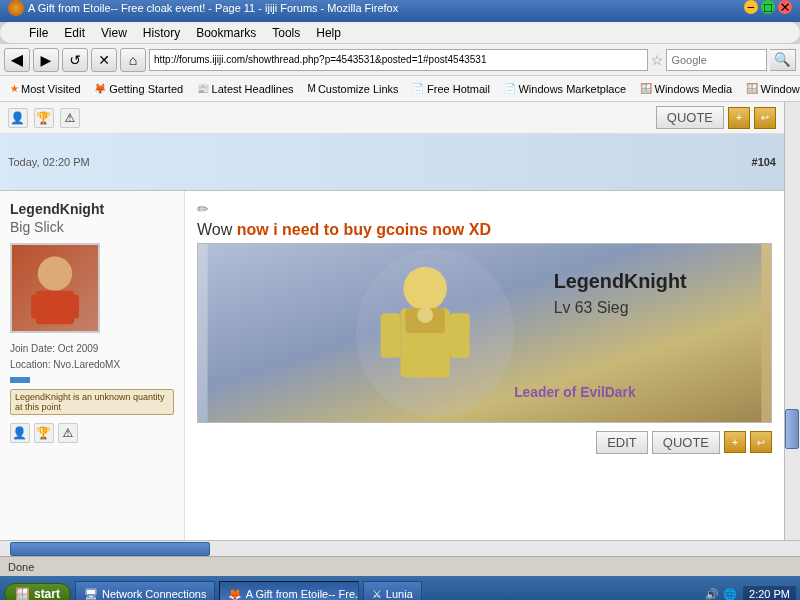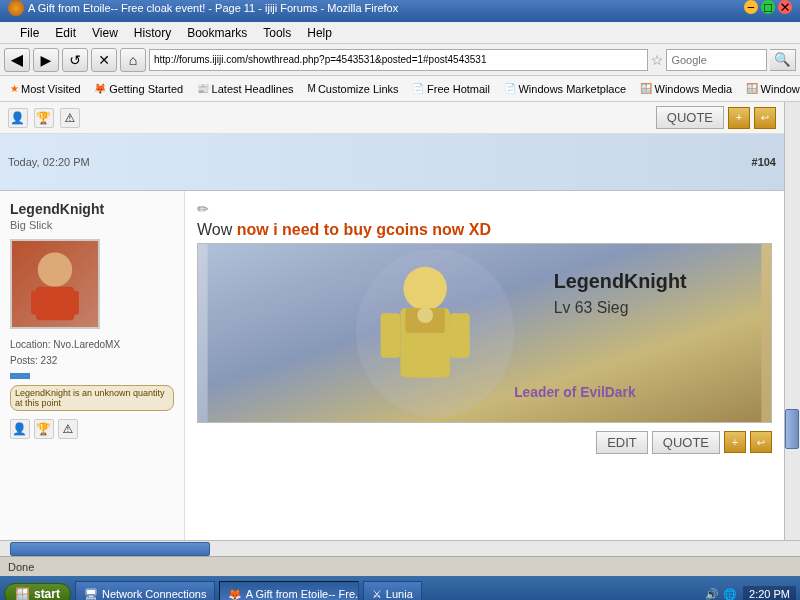--- a/index.html
+++ b/index.html
@@ -23,23 +23,24 @@
     .tb-min { background: #febc2e; }
     .tb-max { background: #28c840; }
     .firefox-icon { width: 16px; height: 16px; background: radial-gradient(circle, #e8a020, #c0580a); border-radius: 50%; }
 
     
     .menu-bar {
       background: #f0f0f0;
       height: 22px;
       display: flex;
       align-items: center;
-      padding: 0 12px;
+      padding: 0 21px;
       font-size: 12px;
       border-bottom: 1px solid #ccc;
+      border-radius: 11px;
     }
     .menu-item { padding: 2px 8px; cursor: pointer; }
 
     
     .nav-bar {
       background: #f0f0f0;
       height: 32px;
       display: flex;
       align-items: center;
       padding: 0 4px;
@@ -169,21 +170,21 @@
 
     
     .user-column {
       width: 185px;
       min-width: 185px;
       border-right: 1px solid #ddd;
       padding: 10px;
       background: #fafafa;
     }
     .username { font-size: 14px; font-weight: bold; color: #333; margin-bottom: 2px; }
-    .user-rank { font-size: 11px; color: #666; margin-bottom: 8px; }
+    .user-rank { font-size: 14px; color: #666; margin-bottom: 8px; }
     .user-avatar {
       width: 90px; height: 90px;
       border: 2px solid #ccc;
       background: linear-gradient(135deg, #8b2020, #cc6633, #ddaa88);
       margin-bottom: 8px;
       overflow: hidden;
       position: relative;
     }
     .avatar-figure {
       width: 100%; height: 100%;
@@ -192,21 +193,21 @@
     }
     .user-details { font-size: 10px; color: #555; line-height: 1.6; }
     .user-bar { width: 20px; height: 6px; background: #4488cc; margin-top: 4px; }
     .user-rep-bar {
       margin-top: 6px;
       background: #f0e8d0;
       border: 1px solid #c0a060;
       padding: 2px 4px;
       font-size: 9px;
       color: #664400;
-      border-radius: 8px;
+      border-radius: 2px;
     }
     .user-icons-bottom { display: flex; gap: 4px; margin-top: 8px; }
 
     
     .post-body {
       flex: 1;
       padding: 10px 12px;
       overflow: hidden;
     }
     .post-edit-icon { color: #888; font-size: 14px; margin-bottom: 4px; }
@@ -434,22 +435,22 @@
                 </linearGradient>
               </defs>
               <circle cx="45" cy="30" r="18" fill="#ddaa77"></circle>
               <rect x="25" y="48" width="40" height="35" rx="4" fill="#cc4422"></rect>
               <rect x="20" y="52" width="12" height="25" rx="3" fill="#cc4422"></rect>
               <rect x="58" y="52" width="12" height="25" rx="3" fill="#cc4422"></rect>
             </svg>
           </div>
         </div>
         <div class="user-details">
+          <div>Join Date: Oct 2009</div>
           <div>Location: Nvo.LaredoMX</div>
-          <div>Posts: 232</div>
         </div>
         <div class="user-bar"></div>
         <div class="user-rep-bar">LegendKnight is an unknown quantity at this point</div>
         <div class="user-icons-bottom">
           <div class="user-icon">👤</div>
           <div class="user-icon">🏆</div>
           <div class="user-icon">⚠</div>
         </div>
       </div>
 

